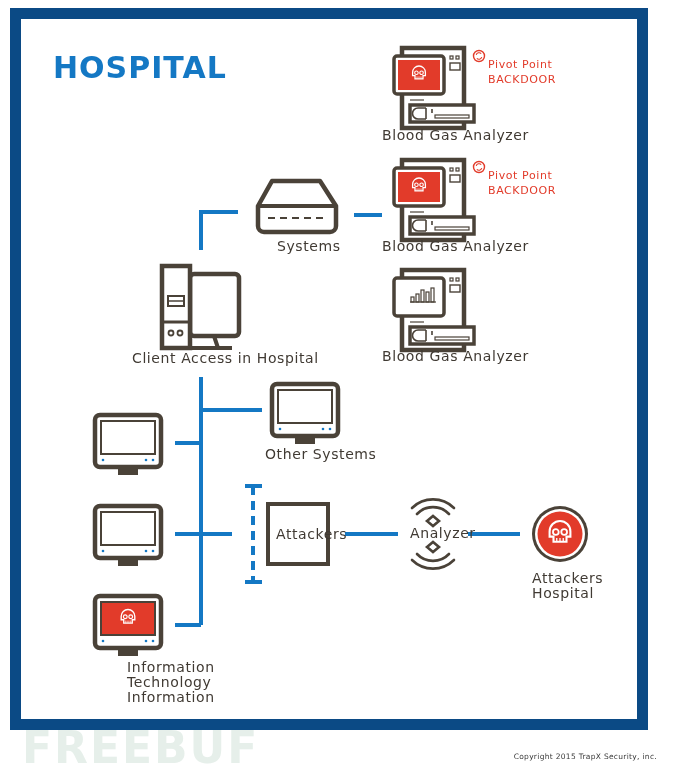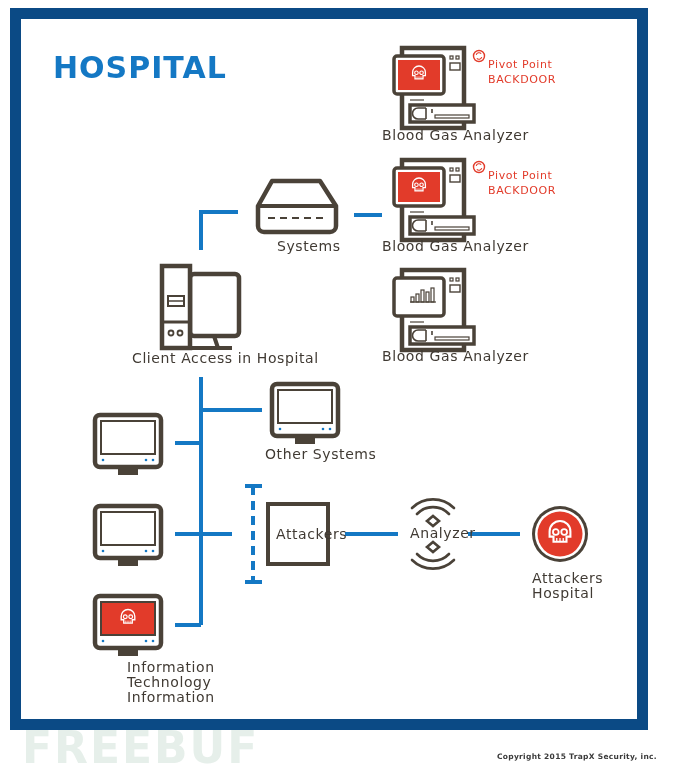--- a/index.html
+++ b/index.html
@@ -12,21 +12,21 @@
            color: #1478c4; font-size: 30px; line-height: 31px; letter-spacing: 1px; }
   .title div { white-space: nowrap; }
   .lbl { position: absolute; font-size: 14px; color: #403a33; letter-spacing: 0.6px;
          text-align: center; white-space: nowrap; line-height: 15px; }
   .red { color: #e23b2a; font-size: 11px; letter-spacing: 0.6px; position: absolute;
          white-space: nowrap; line-height: 15px; margin-top: 8px; }
   svg.diagram { position: absolute; left: 0; top: 0; }
   .watermark { position: absolute; left: 22px; top: 722px; font-family: "DejaVu Sans", sans-serif;
                font-weight: bold; font-size: 44px; color: #e6efea; letter-spacing: 2px; }
   .copyright { position: absolute; right: 18px; top: 752px; font-size: 7.5px; color: #3a3a3a;
-               letter-spacing: 0.3px; font-weight: bold; }
+               letter-spacing: 0.3px; }
 </style>
 </head>
 <body>
 
 <div class="frame"></div>
 
 <div class="title">
   <div>HOSPITAL</div>
 </div>
 

